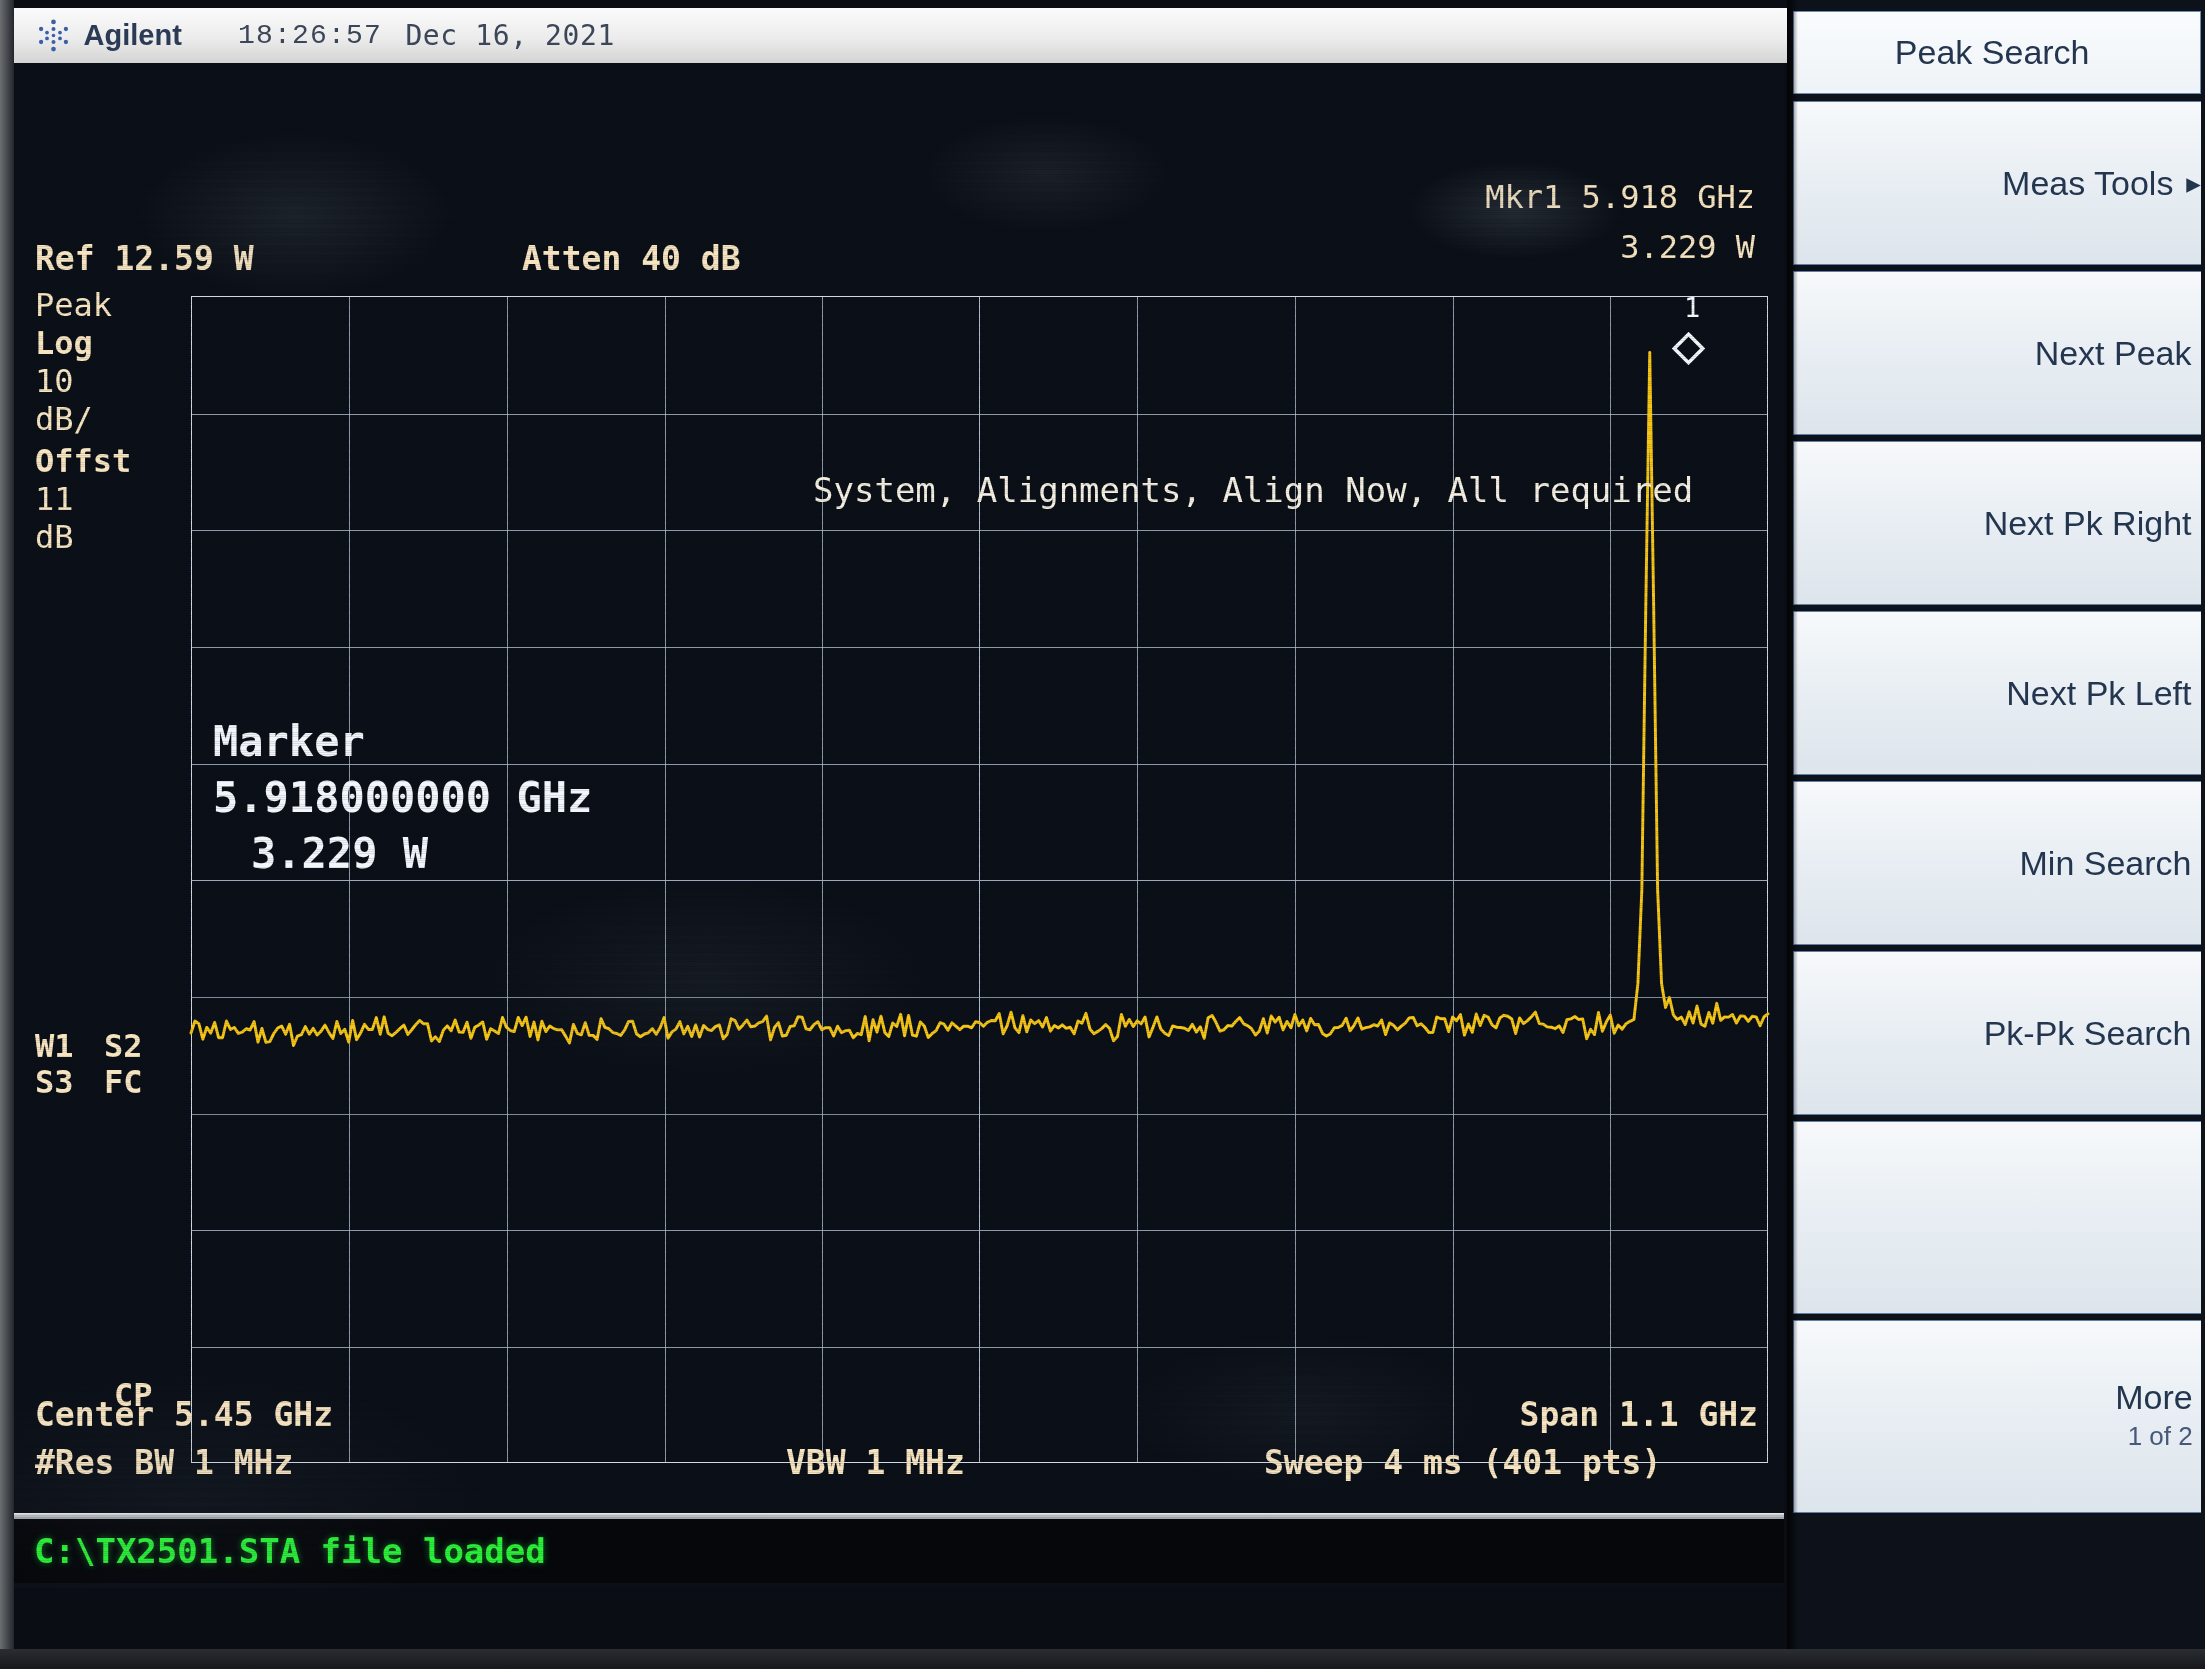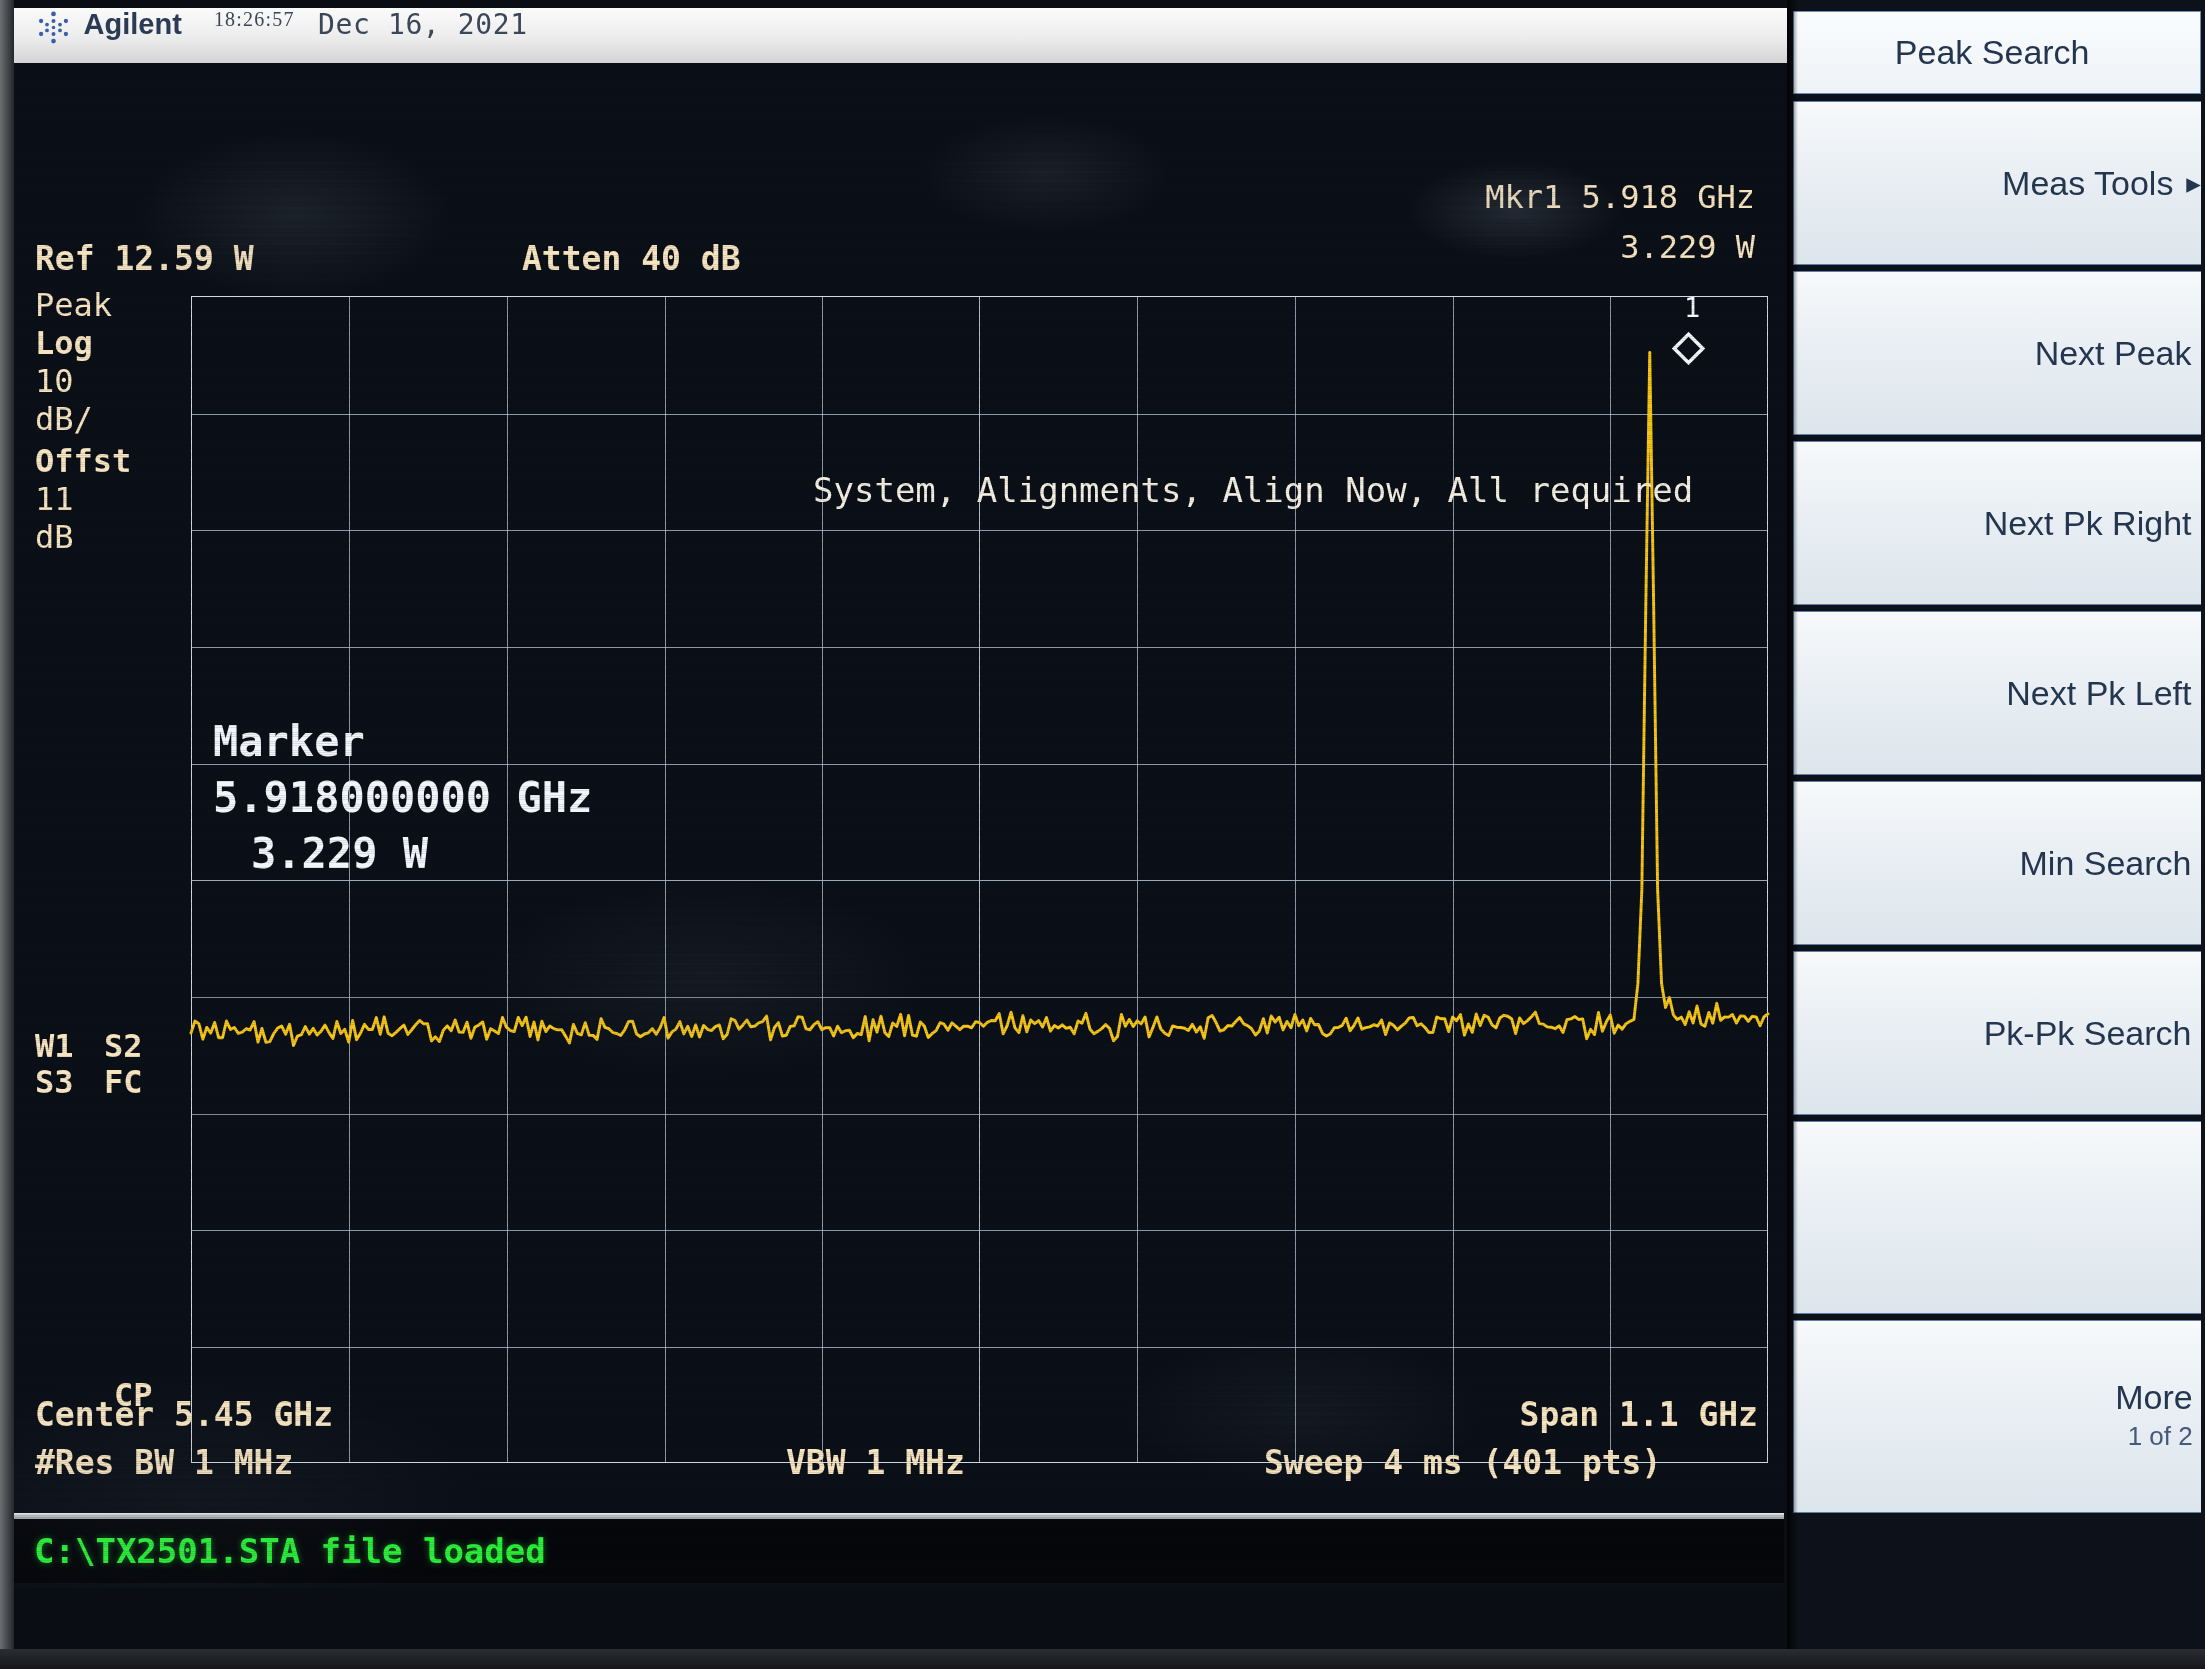--- a/index.html
+++ b/index.html
@@ -9,27 +9,27 @@
   
   #screen{position:absolute;inset:0;background:#0a0d14;}
   #bezel-left{position:absolute;left:0;top:0;width:14px;height:1670px;
      background:linear-gradient(90deg,#6b6f72,#23262b);}
   #bezel-bottom{position:absolute;left:0;bottom:0;width:2205px;height:20px;
      background:linear-gradient(180deg,#2a2d32,#15171b);}
 
   
   #titlebar{position:absolute;left:14px;top:8.2px;width:1803px;height:55px;
      background:linear-gradient(180deg,#fbfbfb 0%,#ececec 55%,#d4d4d4 100%);
-     display:flex;align-items:flex-start;
+     display:flex;align-items:center;
      font-family:"Liberation Sans",sans-serif;}
   #agilent-logo{width:39px;height:39px;margin-left:20px;margin-right:10.6px;position:relative;}
   #agilent-logo svg{display:block;}
   #brand{font-size:29px;font-weight:bold;color:#2b3a55;letter-spacing:0px;}
-  #clock{font-size:20px;color:#3b4658;margin-left:32px;letter-spacing:1.2px;
-     font-family:Liberation Serif, serif;}
+  #clock{font-size:28px;color:#3b4658;margin-left:56px;letter-spacing:1.2px;
+     font-family:Liberation Mono, monospace;}
   #date{font-size:28px;color:#3b4658;margin-left:23.5px;letter-spacing:0.6px;
      font-family:"DejaVu Sans Mono",monospace;}
 
   
   #display{position:absolute;left:14px;top:63px;width:1770px;height:1525px;
      background:#0b1018;overflow:hidden;}
 
   
   #grime{position:absolute;inset:0;pointer-events:none;
      background:

